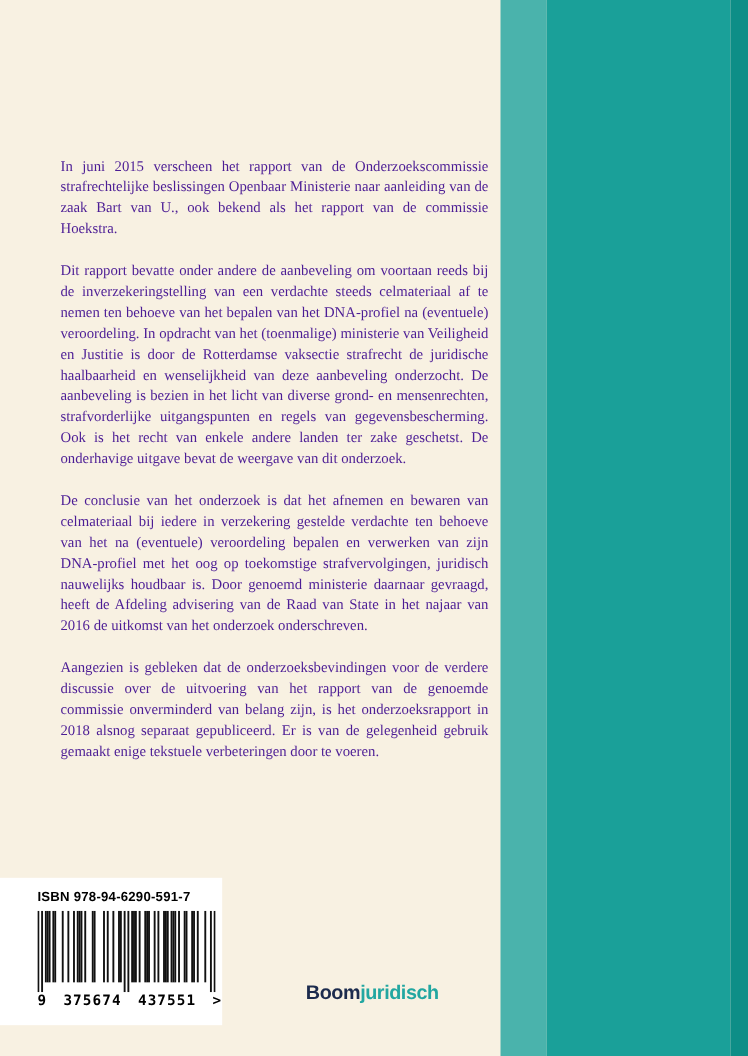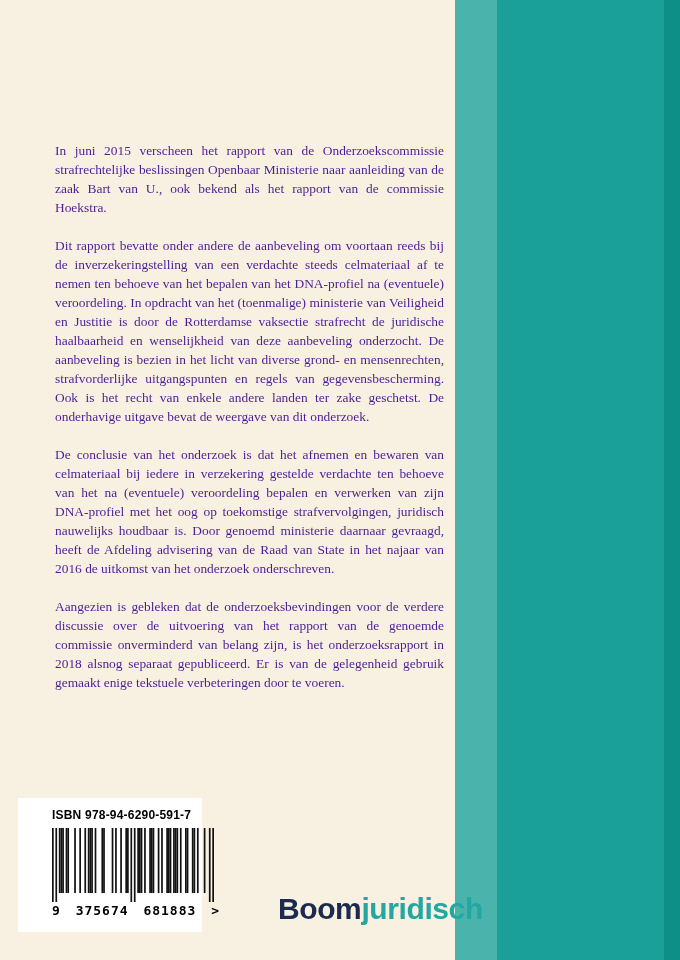--- a/index.html
+++ b/index.html
@@ -29,25 +29,24 @@
     font-size: 13.4px;
     line-height: 19px;
     text-align: justify;
   }
   .text-block p { margin: 0 0 19px 0; }
 
   
   .isbn-box {
     position: absolute;
     left: 0; top: 798px;
-    width: 184px; height: 134px;
+    width: 202px; height: 134px;
     background: #ffffff;
     box-sizing: border-box;
     padding: 10px 6px 0 34px;
-    margin-left: 18px;
   }
   .isbn-label {
     font-family: "Liberation Sans", sans-serif;
     font-weight: bold;
     font-size: 12px;
     letter-spacing: 0.2px;
     color: #000;
     margin-bottom: 6px;
     white-space: nowrap;
   }
@@ -63,21 +62,21 @@
     color: #000;
     letter-spacing: 1px;
   }
 
   
   .logo {
     position: absolute;
     left: 278px; top: 892px;
     font-family: "Liberation Sans", sans-serif;
     font-weight: bold;
-    font-size: 30px;
+    font-size: 18px;
     letter-spacing: -0.4px;
     white-space: nowrap;
   }
   .logo-boom { color: #1c2b4d; }
   .logo-juridisch { color: #22a7a1; }
 </style>
 </head>
 <body>
 
 <div class="cover">
@@ -140,21 +139,21 @@
         <rect x="82" y="0" width="1" height="58"></rect>
         <rect x="83" y="0" width="1" height="58"></rect>
         <rect x="85" y="0" width="1" height="58"></rect>
         <rect x="89" y="0" width="1" height="58"></rect>
         <rect x="92" y="0" width="1" height="66"></rect>
         <rect x="94" y="0" width="1" height="66"></rect>
       </svg>
     <div class="barcode-digits">
       <span>9</span>
       <span>375674</span>
-      <span>681883</span>
+      <span>437551</span>
       <span>&gt;</span>
     </div>
   </div>
 
   <div class="logo">
     <span class="logo-boom">Boom</span><span class="logo-juridisch">juridisch</span>
   </div>
 
 </div>
 

